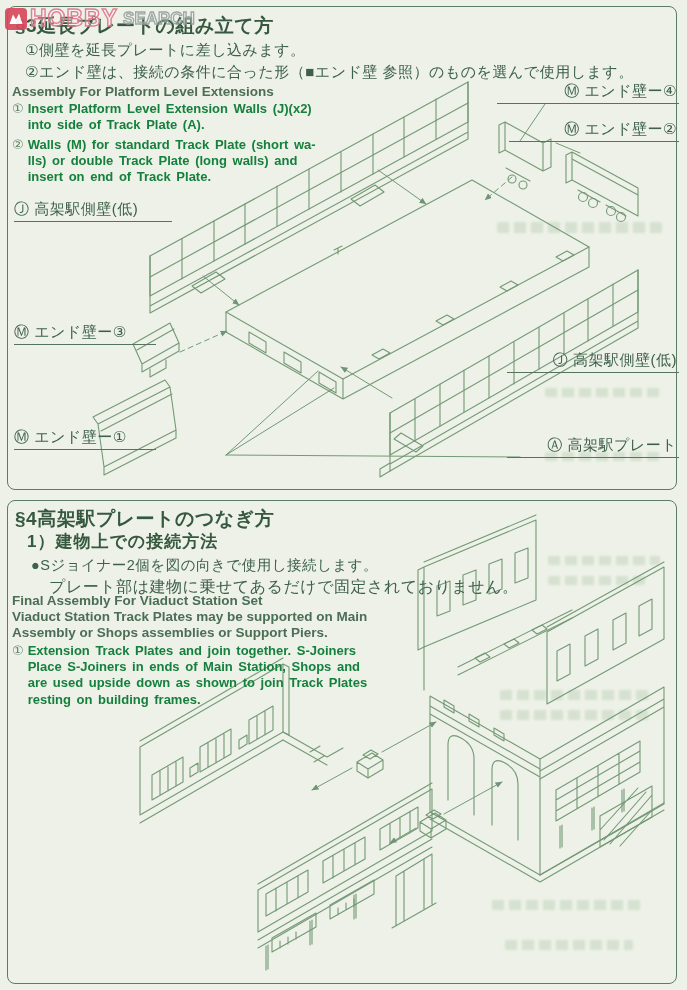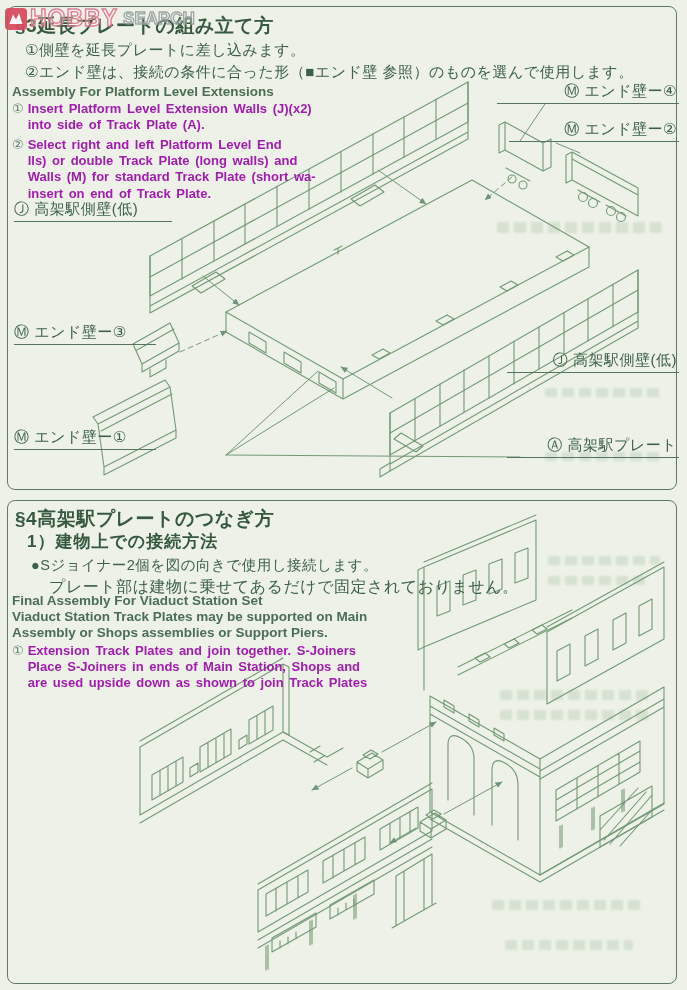--- a/index.html
+++ b/index.html
@@ -14,21 +14,21 @@
     border:1.6px solid #5d7c64;border-radius:8px;
     box-sizing:border-box;background:transparent;
   }
   #panel3{top:6px;height:484px;}
   #panel4{top:500px;height:484px;}
 
   .sec-title{position:absolute;font-size:19px;font-weight:bold;color:#35583f;letter-spacing:.5px;white-space:nowrap;}
   .ja{position:absolute;font-size:15px;color:#3d6049;letter-spacing:.5px;white-space:nowrap;}
   .ja-sub{position:absolute;font-size:17px;font-weight:bold;color:#35583f;letter-spacing:1px;white-space:nowrap;}
   .en-head{position:absolute;font-size:13.5px;font-weight:bold;color:#4c6e55;white-space:nowrap;}
-  .en-line{font-size:13px;font-weight:bold;color:#a21caf;line-height:16.2px;white-space:nowrap;word-spacing:2px;}
+  .en-line{font-size:13px;font-weight:bold;color:#15803d;line-height:16.2px;white-space:nowrap;word-spacing:2px;}
   .en-step{position:absolute;display:flex;}
   .en-step .num{font-size:13px;font-weight:normal;color:#5d8065;margin-right:4px;line-height:16.2px;}
 
   .lbl{
     position:absolute;font-size:15px;color:#3d6049;
     border-bottom:1.4px solid #54745d;padding:0 2px 2px 0;
     white-space:nowrap;letter-spacing:.5px;
   }
   .lbl.r{text-align:right;}
 
@@ -194,23 +194,22 @@
 <div class="en-step" style="left:12px;top:101px;">
   <span class="num">①</span>
   <div>
     <div class="en-line">Insert Platform Level Extension Walls (J)(x2)</div>
     <div class="en-line">into side of Track Plate (A).</div>
   </div>
 </div>
 <div class="en-step" style="left:12px;top:137px;">
   <span class="num">②</span>
   <div>
-    <div class="en-line">Select right and left Platform Level End</div>
+    <div class="en-line">Walls (M) for standard Track Plate (short wa-</div>
     <div class="en-line">lls) or double Track Plate (long walls) and</div>
-    <div class="en-line">Walls (M) for standard Track Plate (short wa-</div>
     <div class="en-line">insert on end of Track Plate.</div>
   </div>
 </div>
 
 <div class="lbl" style="left:14px;top:200px;width:156px;">Ⓙ 高架駅側壁(低)</div>
 <div class="lbl" style="left:14px;top:323px;width:140px;">Ⓜ エンド壁ー③</div>
 <div class="lbl" style="left:14px;top:428px;width:140px;">Ⓜ エンド壁ー①</div>
 <div class="lbl r" style="left:497px;top:82px;width:180px;">Ⓜ エンド壁ー④</div>
 <div class="lbl r" style="left:509px;top:120px;width:168px;">Ⓜ エンド壁ー②</div>
 <div class="lbl r" style="left:507px;top:351px;width:170px;">Ⓙ 高架駅側壁(低)</div>
@@ -222,14 +221,15 @@
 <div class="ja" style="left:49px;top:577px;font-size:16px;">プレート部は建物に乗せてあるだけで固定されておりません。</div>
 <div class="en-head" style="left:12px;top:593px;">Final Assembly For Viaduct Station Set</div>
 <div class="en-head" style="left:12px;top:609px;">Viaduct Station Track Plates may be supported on Main</div>
 <div class="en-head" style="left:12px;top:625px;">Assembly or Shops assemblies or Support Piers.</div>
 <div class="en-step" style="left:12px;top:643px;">
   <span class="num">①</span>
   <div>
     <div class="en-line">Extension Track Plates and join together. S-Joiners</div>
     <div class="en-line">Place S-Joiners in ends of Main Station, Shops and</div>
     <div class="en-line">are used upside down as shown to join Track Plates</div>
+    <div class="en-line">resting on building frames.</div>
   </div>
 </div>
 
 </body></html>

